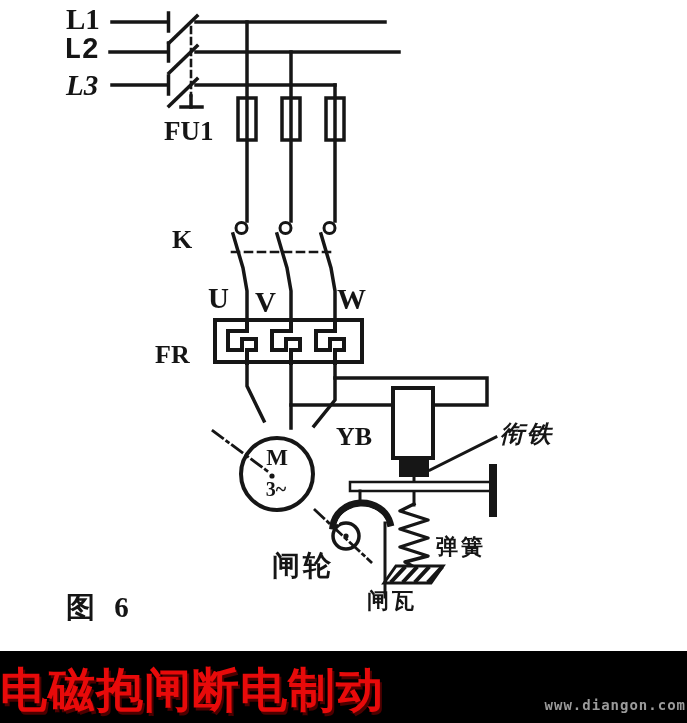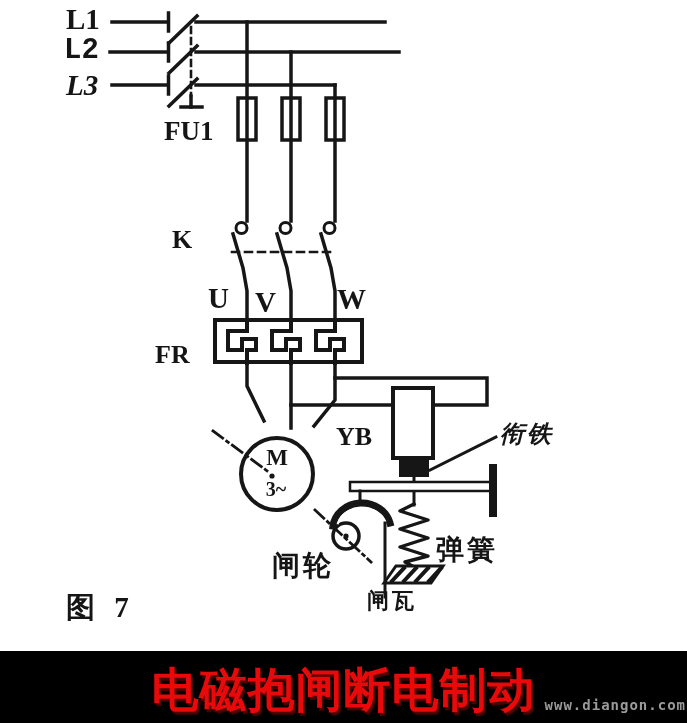--- a/index.html
+++ b/index.html
@@ -5,21 +5,21 @@
   html,body{margin:0;padding:0;}
   body{width:687px;height:723px;background:#ffffff;position:relative;overflow:hidden;
        font-family:"Liberation Serif", serif;}
   #stage{position:absolute;left:0;top:0;width:687px;height:612px;border-radius:18px;}
   svg{position:absolute;left:0;top:0;}
   .lbl{position:absolute;color:#151515;font-weight:bold;line-height:1;white-space:nowrap;
        font-family:"Liberation Serif", serif;}
   .latin{letter-spacing:0px;}
   .cjk{font-family:"Liberation Serif", serif;letter-spacing:3px;}
   #banner{position:absolute;left:0;top:651px;width:687px;height:72px;background:#000000;}
-  #banner-title{position:absolute;left:0;top:8px;width:687px;text-align:center;
+  #banner-title{position:absolute;left:0;top:8px;width:687px;text-align:left;
        font-size:47px;font-weight:bold;color:#e80a0a;letter-spacing:1px;
        text-shadow:2px 3px 0 #4d0000;font-family:"Liberation Serif", serif;}
   #watermark{position:absolute;right:1px;top:46px;font-size:14px;color:#9b9b9b;
        font-family:"DejaVu Sans Mono", monospace;letter-spacing:1px;font-weight:bold;margin-left:8px;}
 </style>
 </head>
 <body>
 
 <div id="stage">
 
@@ -129,24 +129,24 @@
 <div class="lbl latin" style="left:255px;top:288px;font-size:29px;">V</div>
 <div class="lbl latin" style="left:337px;top:285px;font-size:29px;">W</div>
 
 <div class="lbl latin" style="left:155px;top:342px;font-size:26px;">FR</div>
 <div class="lbl latin" style="left:336px;top:424px;font-size:26px;">YB</div>
 
 <div class="lbl latin" style="left:277px;top:457px;font-size:23px;transform:translate(-50%,-50%);">M</div>
 <div class="lbl latin" style="left:276px;top:489px;font-size:20px;transform:translate(-50%,-50%);">3~</div>
 
 <div class="lbl cjk" style="left:500px;top:422px;font-size:24px;font-style:italic;">衔铁</div>
-<div class="lbl cjk" style="left:436px;top:536px;font-size:28px;">弹簧</div>
+<div class="lbl cjk" style="left:436px;top:536px;font-size:22px;">弹簧</div>
 <div class="lbl cjk" style="left:272px;top:552px;font-size:28px;">闸轮</div>
 <div class="lbl cjk" style="left:367px;top:590px;font-size:22px;">闸瓦</div>
 
-<div class="lbl cjk" style="left:66px;top:593px;font-size:29px;letter-spacing:6px;">图 7</div>
+<div class="lbl cjk" style="left:66px;top:593px;font-size:29px;letter-spacing:6px;">图 6</div>
 
 <div id="banner">
   <div id="banner-title">电磁抱闸断电制动</div>
   <div id="watermark">www.diangon.com</div>
 </div>
 
 </div>
 
 </body></html>

